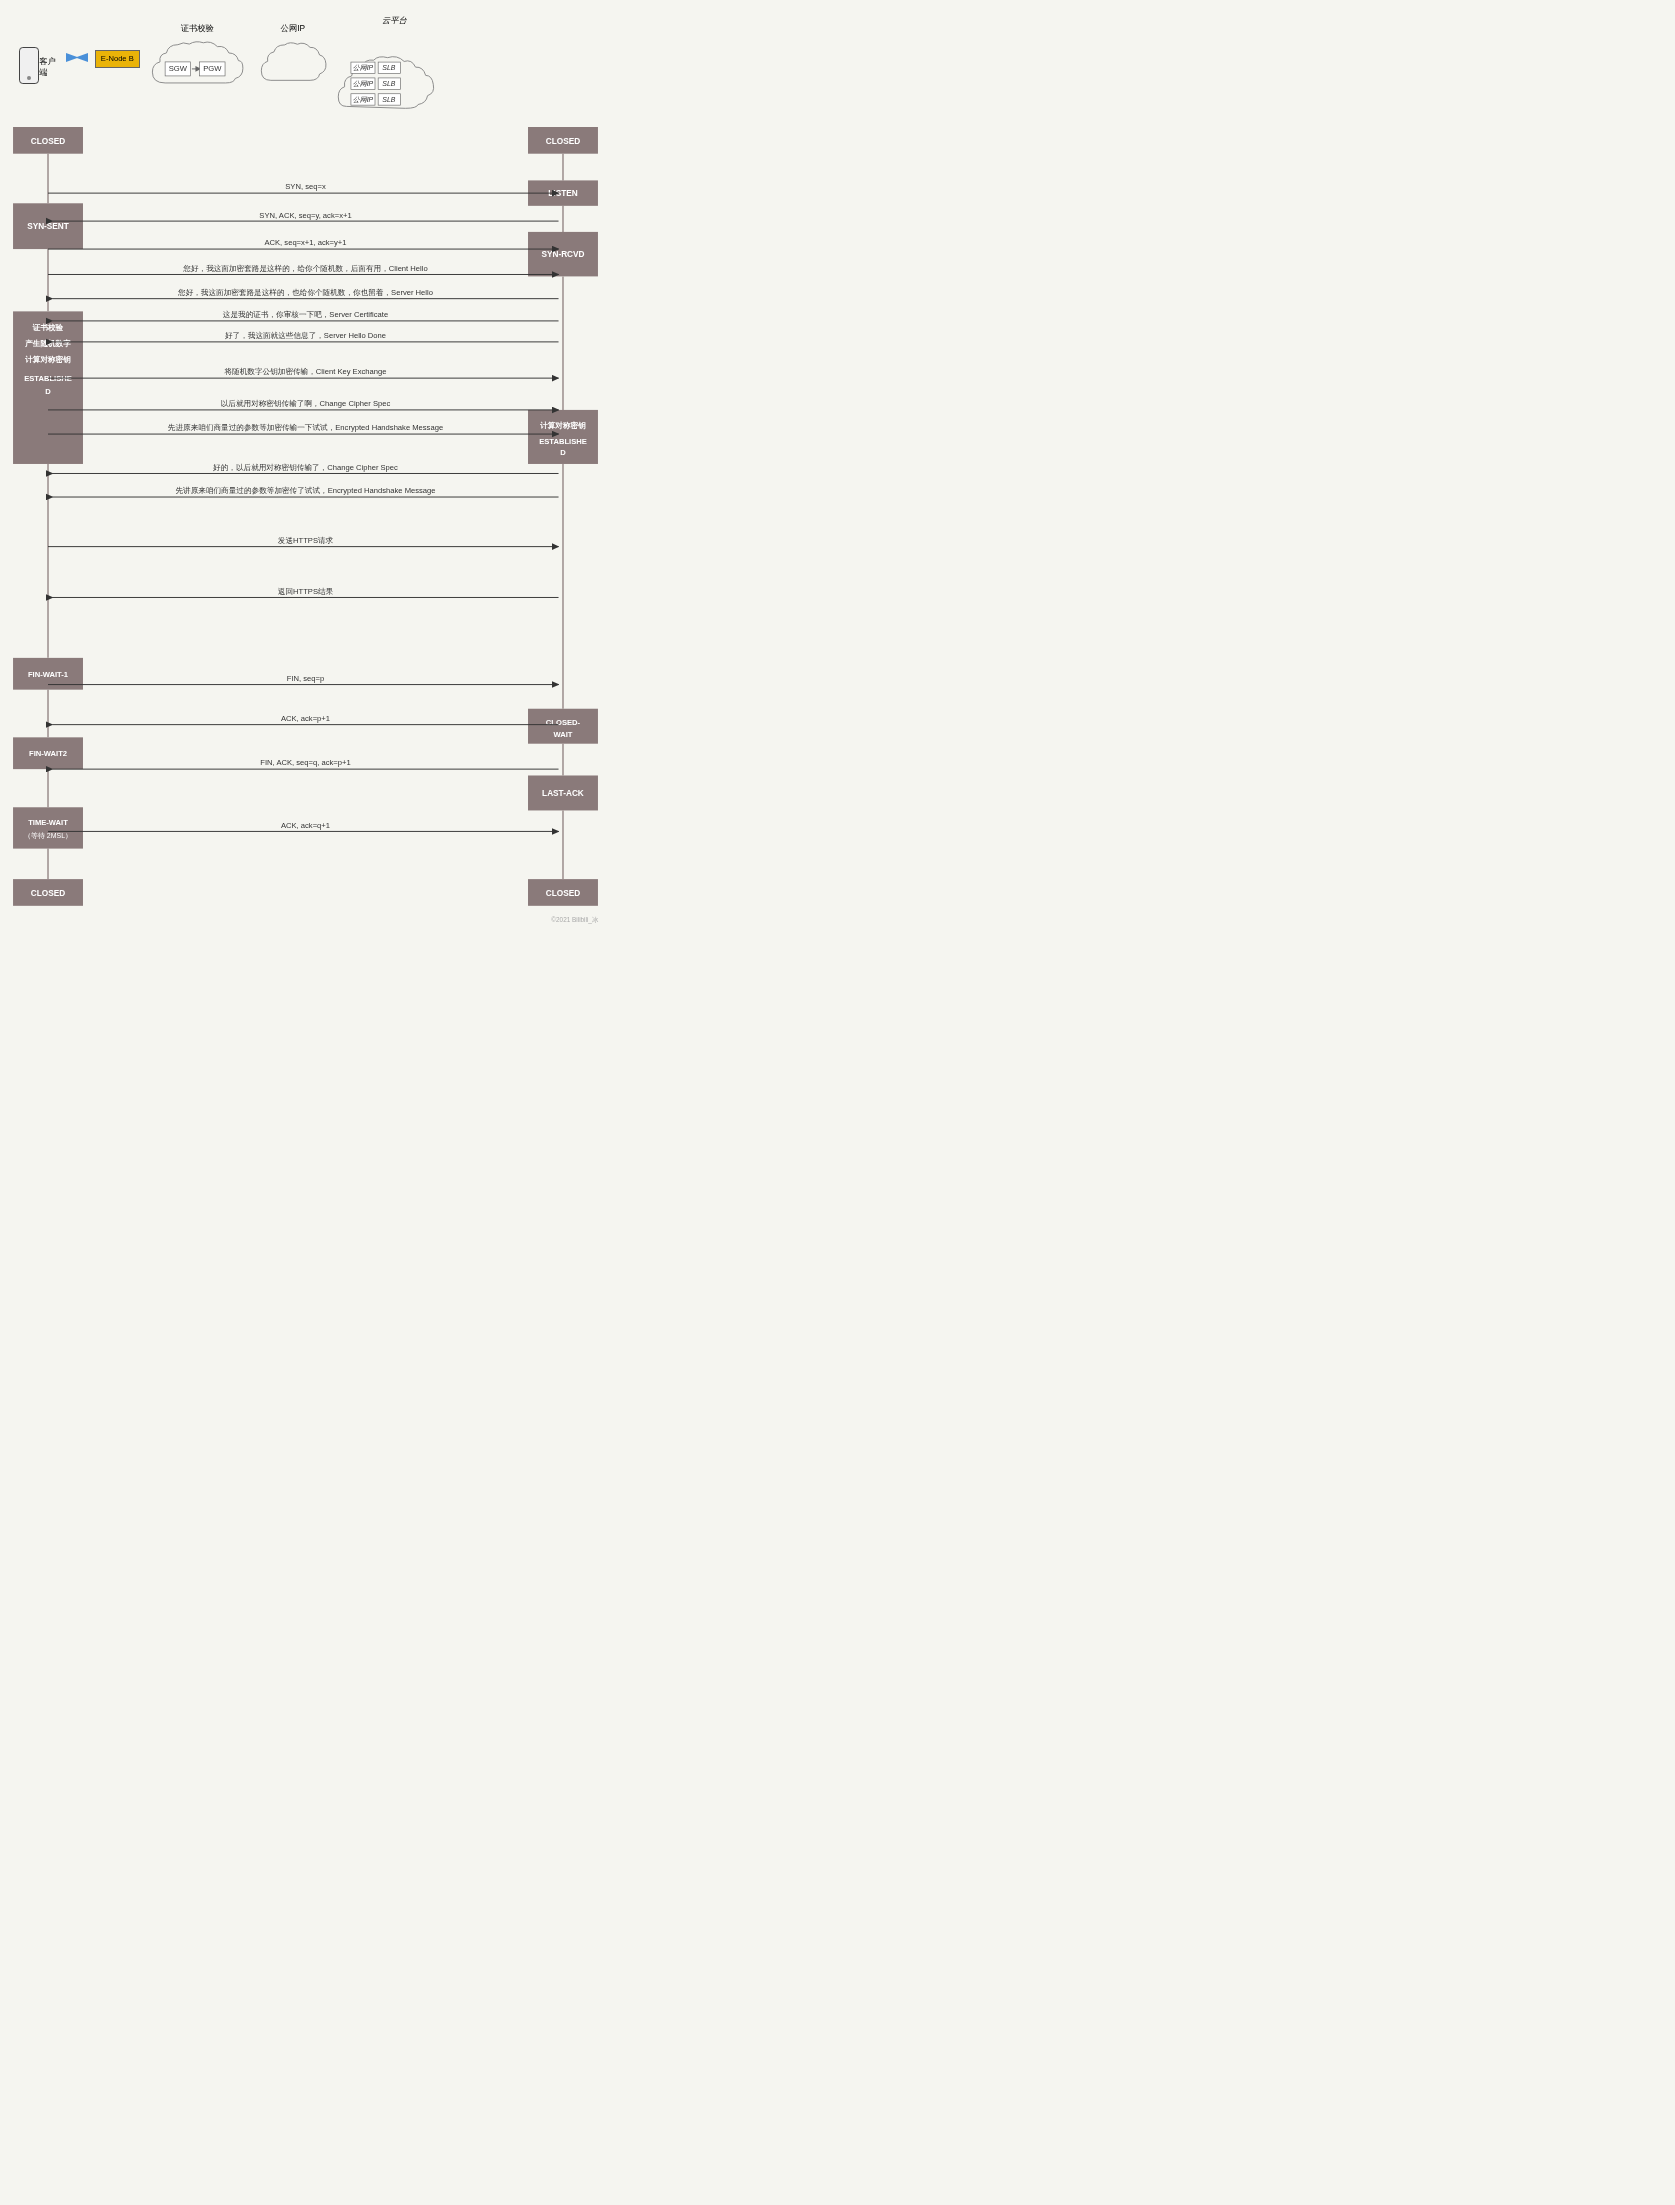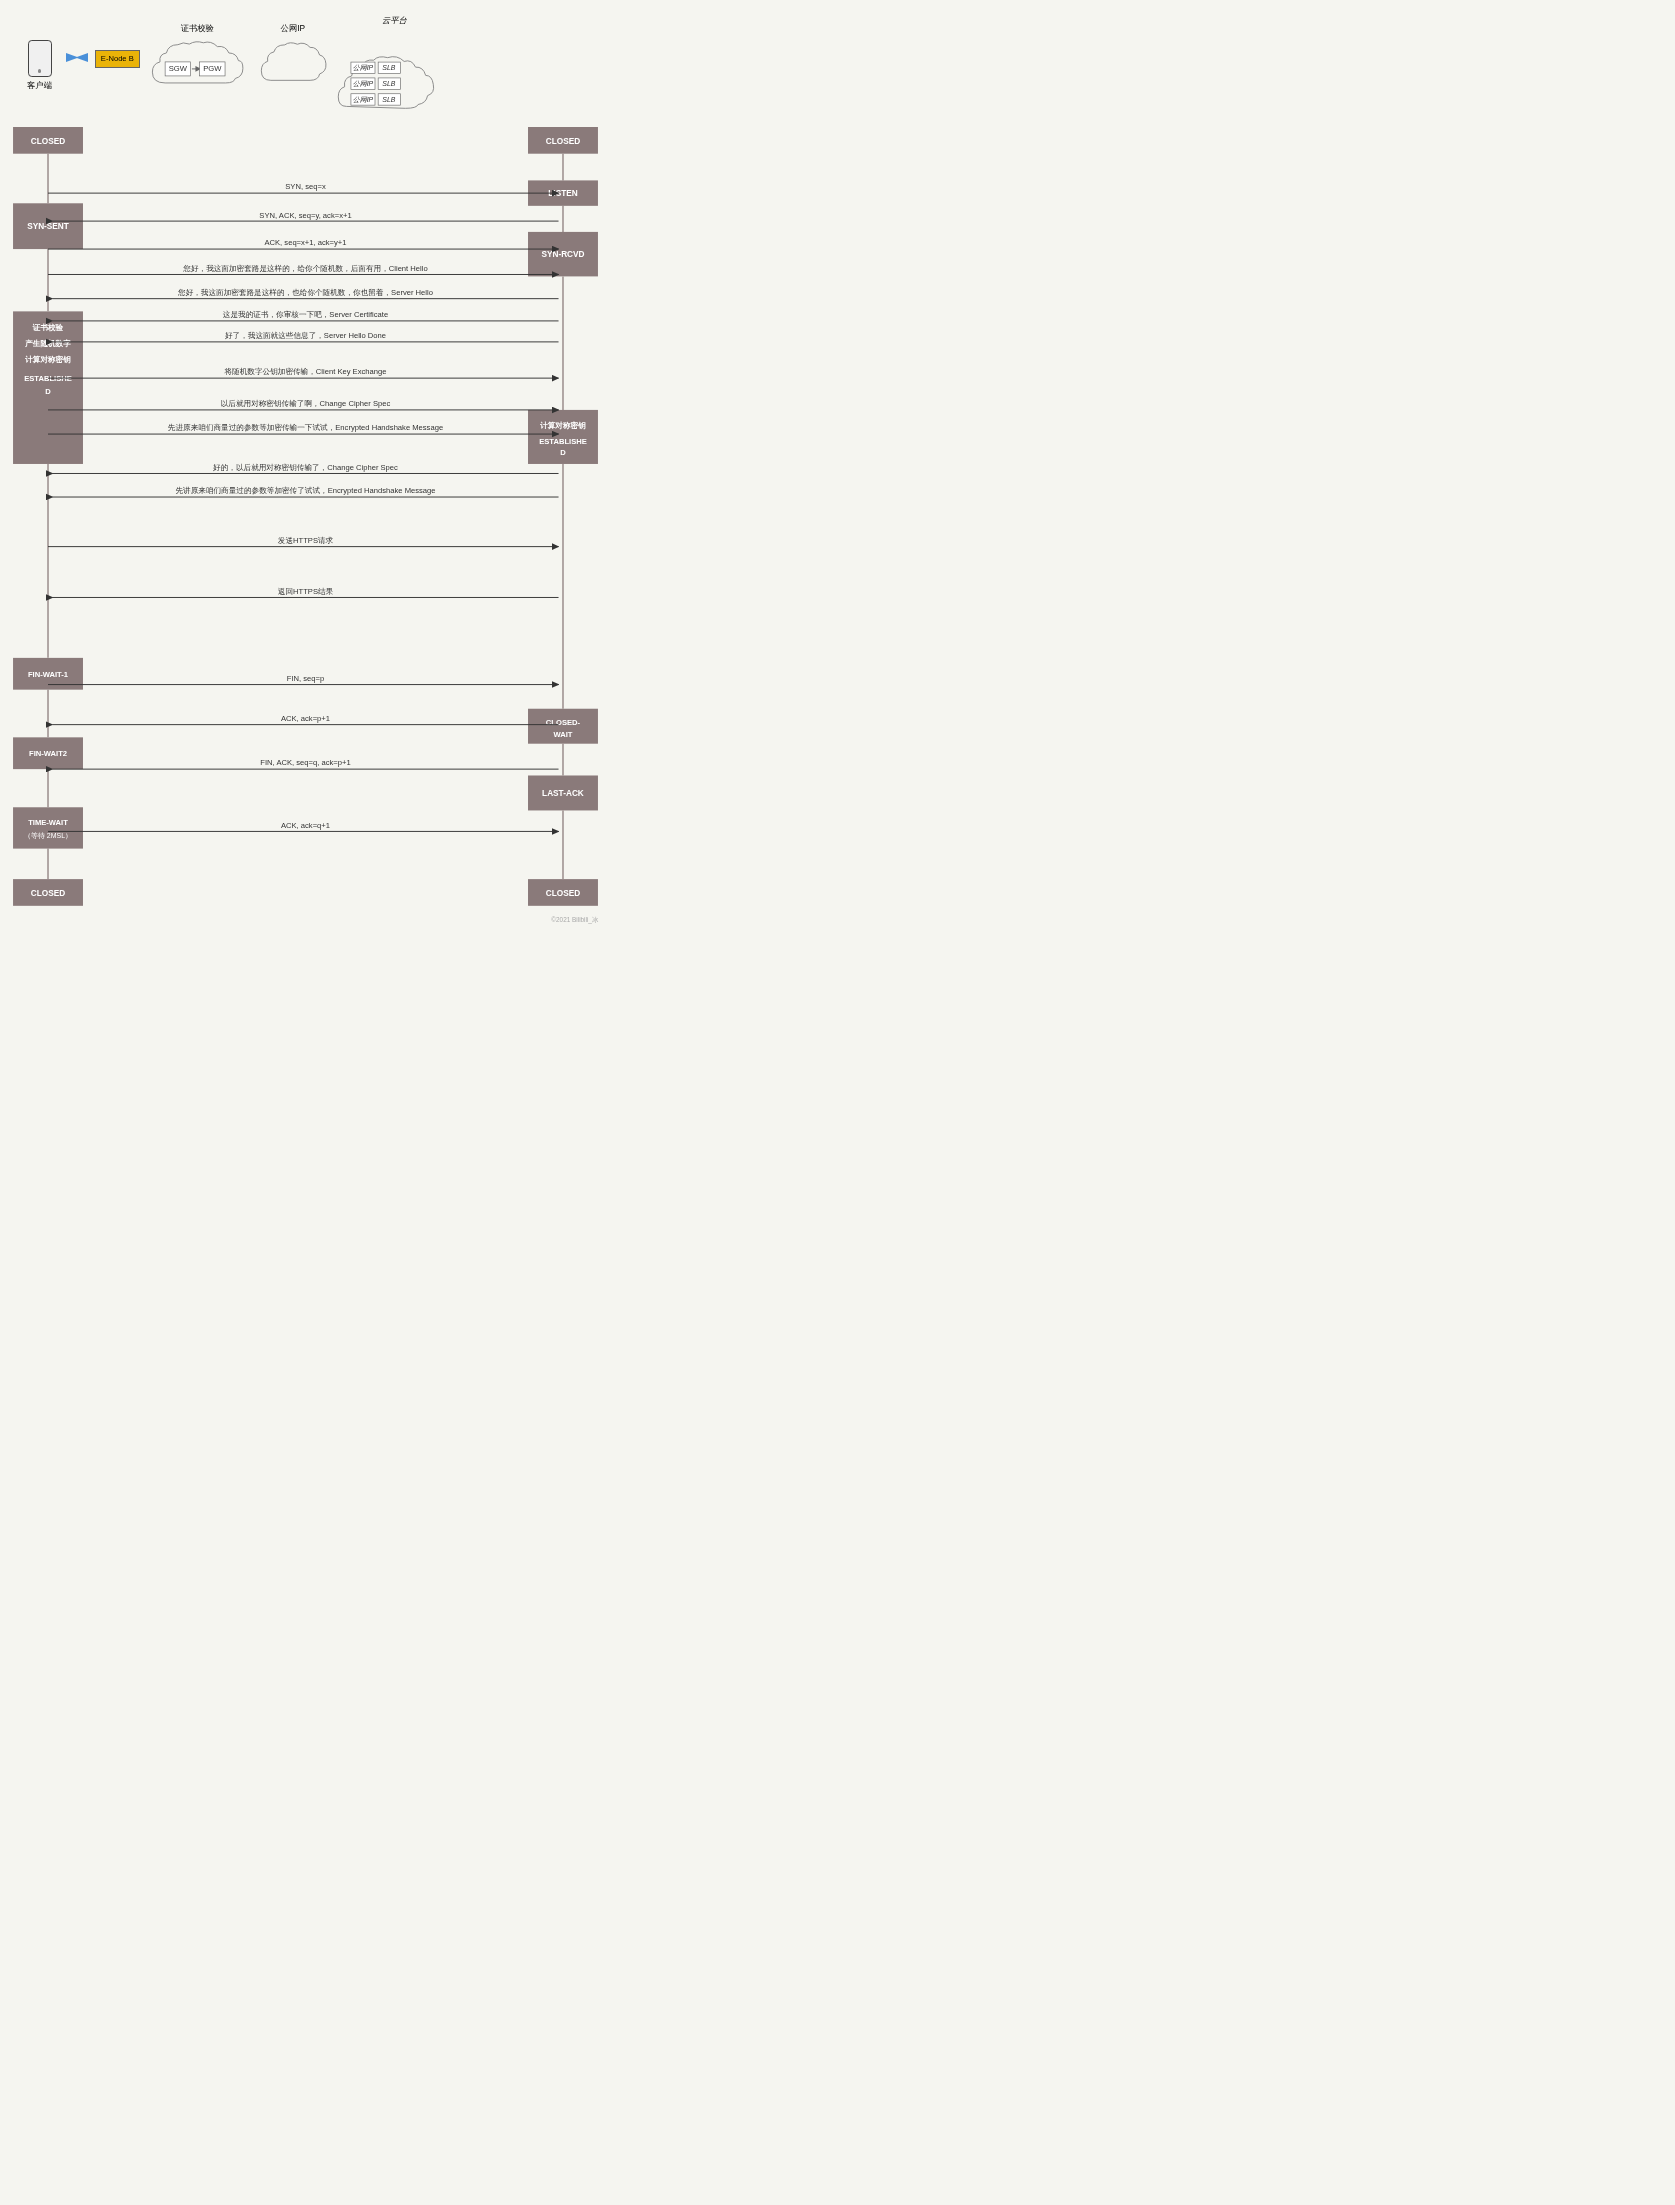--- a/index.html
+++ b/index.html
@@ -12,21 +12,21 @@
       overflow-x: hidden;
     }
   </style>
 </head>
 <body>
 
 <div>
 
   <div style="padding: 16px 19px 6.4px 19px; display:flex; align-items:center; gap:3.2px; height:121px; position:relative;">
 
-    <div style="display:flex;flex-direction:column;align-items:center;width:41px;font-family:Liberation Serif, serif;">
+    <div style="display:flex;flex-direction:row;align-items:center;width:41px;font-family:Liberation Serif, serif;">
       <div style="width:24px;height:37px;border:1.9px solid #444;border-radius:3.8px;background:#f0f0f0;position:relative;display:flex;align-items:center;justify-content:center;">
         <div style="width:3.8px;height:3.8px;border-radius:50%;background:#888;position:absolute;bottom:3.2px;"></div>
       </div>
       <div style="font-size:8.3px;margin-top:2.5px;">客户端</div>
     </div>
 
     <div style="margin:0 3.2px;margin-bottom:12.7px;">
       <svg width="22" height="19" viewBox="0 0 35 30">
         <polygon points="0,8 20,15 0,22" fill="#4a90d9"></polygon>
         <polygon points="35,8 15,15 35,22" fill="#4a90d9"></polygon>

